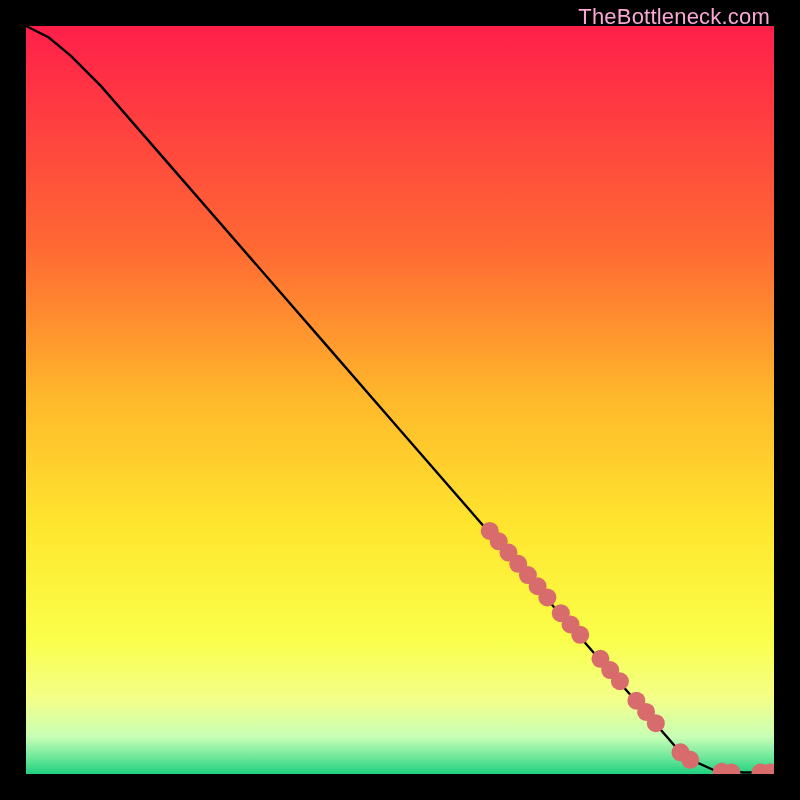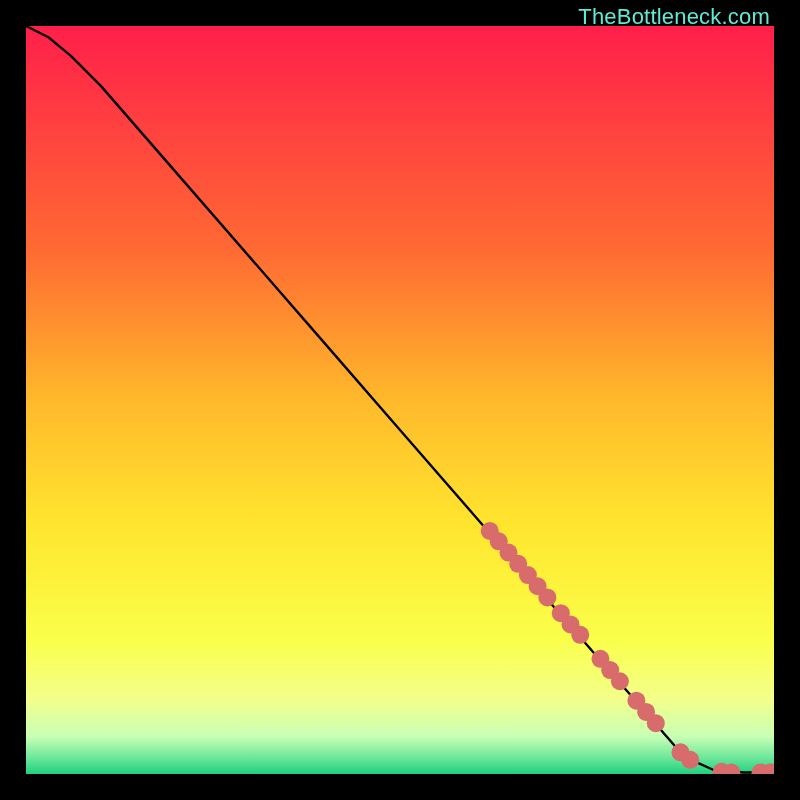--- a/index.html
+++ b/index.html
@@ -24,21 +24,21 @@
     top: 26px;
     width: 748px;
     height: 748px;
   }
   .attribution {
     position: absolute;
     top: 4px;
     right: 30px;
     font-family: Arial, Helvetica, sans-serif;
     font-size: 22px;
-    color: #5eead4;
+    color: #f9a8d4;
     letter-spacing: 0.2px;
   }
   svg { display: block; }
 </style>
 </head>
 <body>
 
 <div class="frame">
   <div class="attribution">TheBottleneck.com</div>
   <div class="plot">

